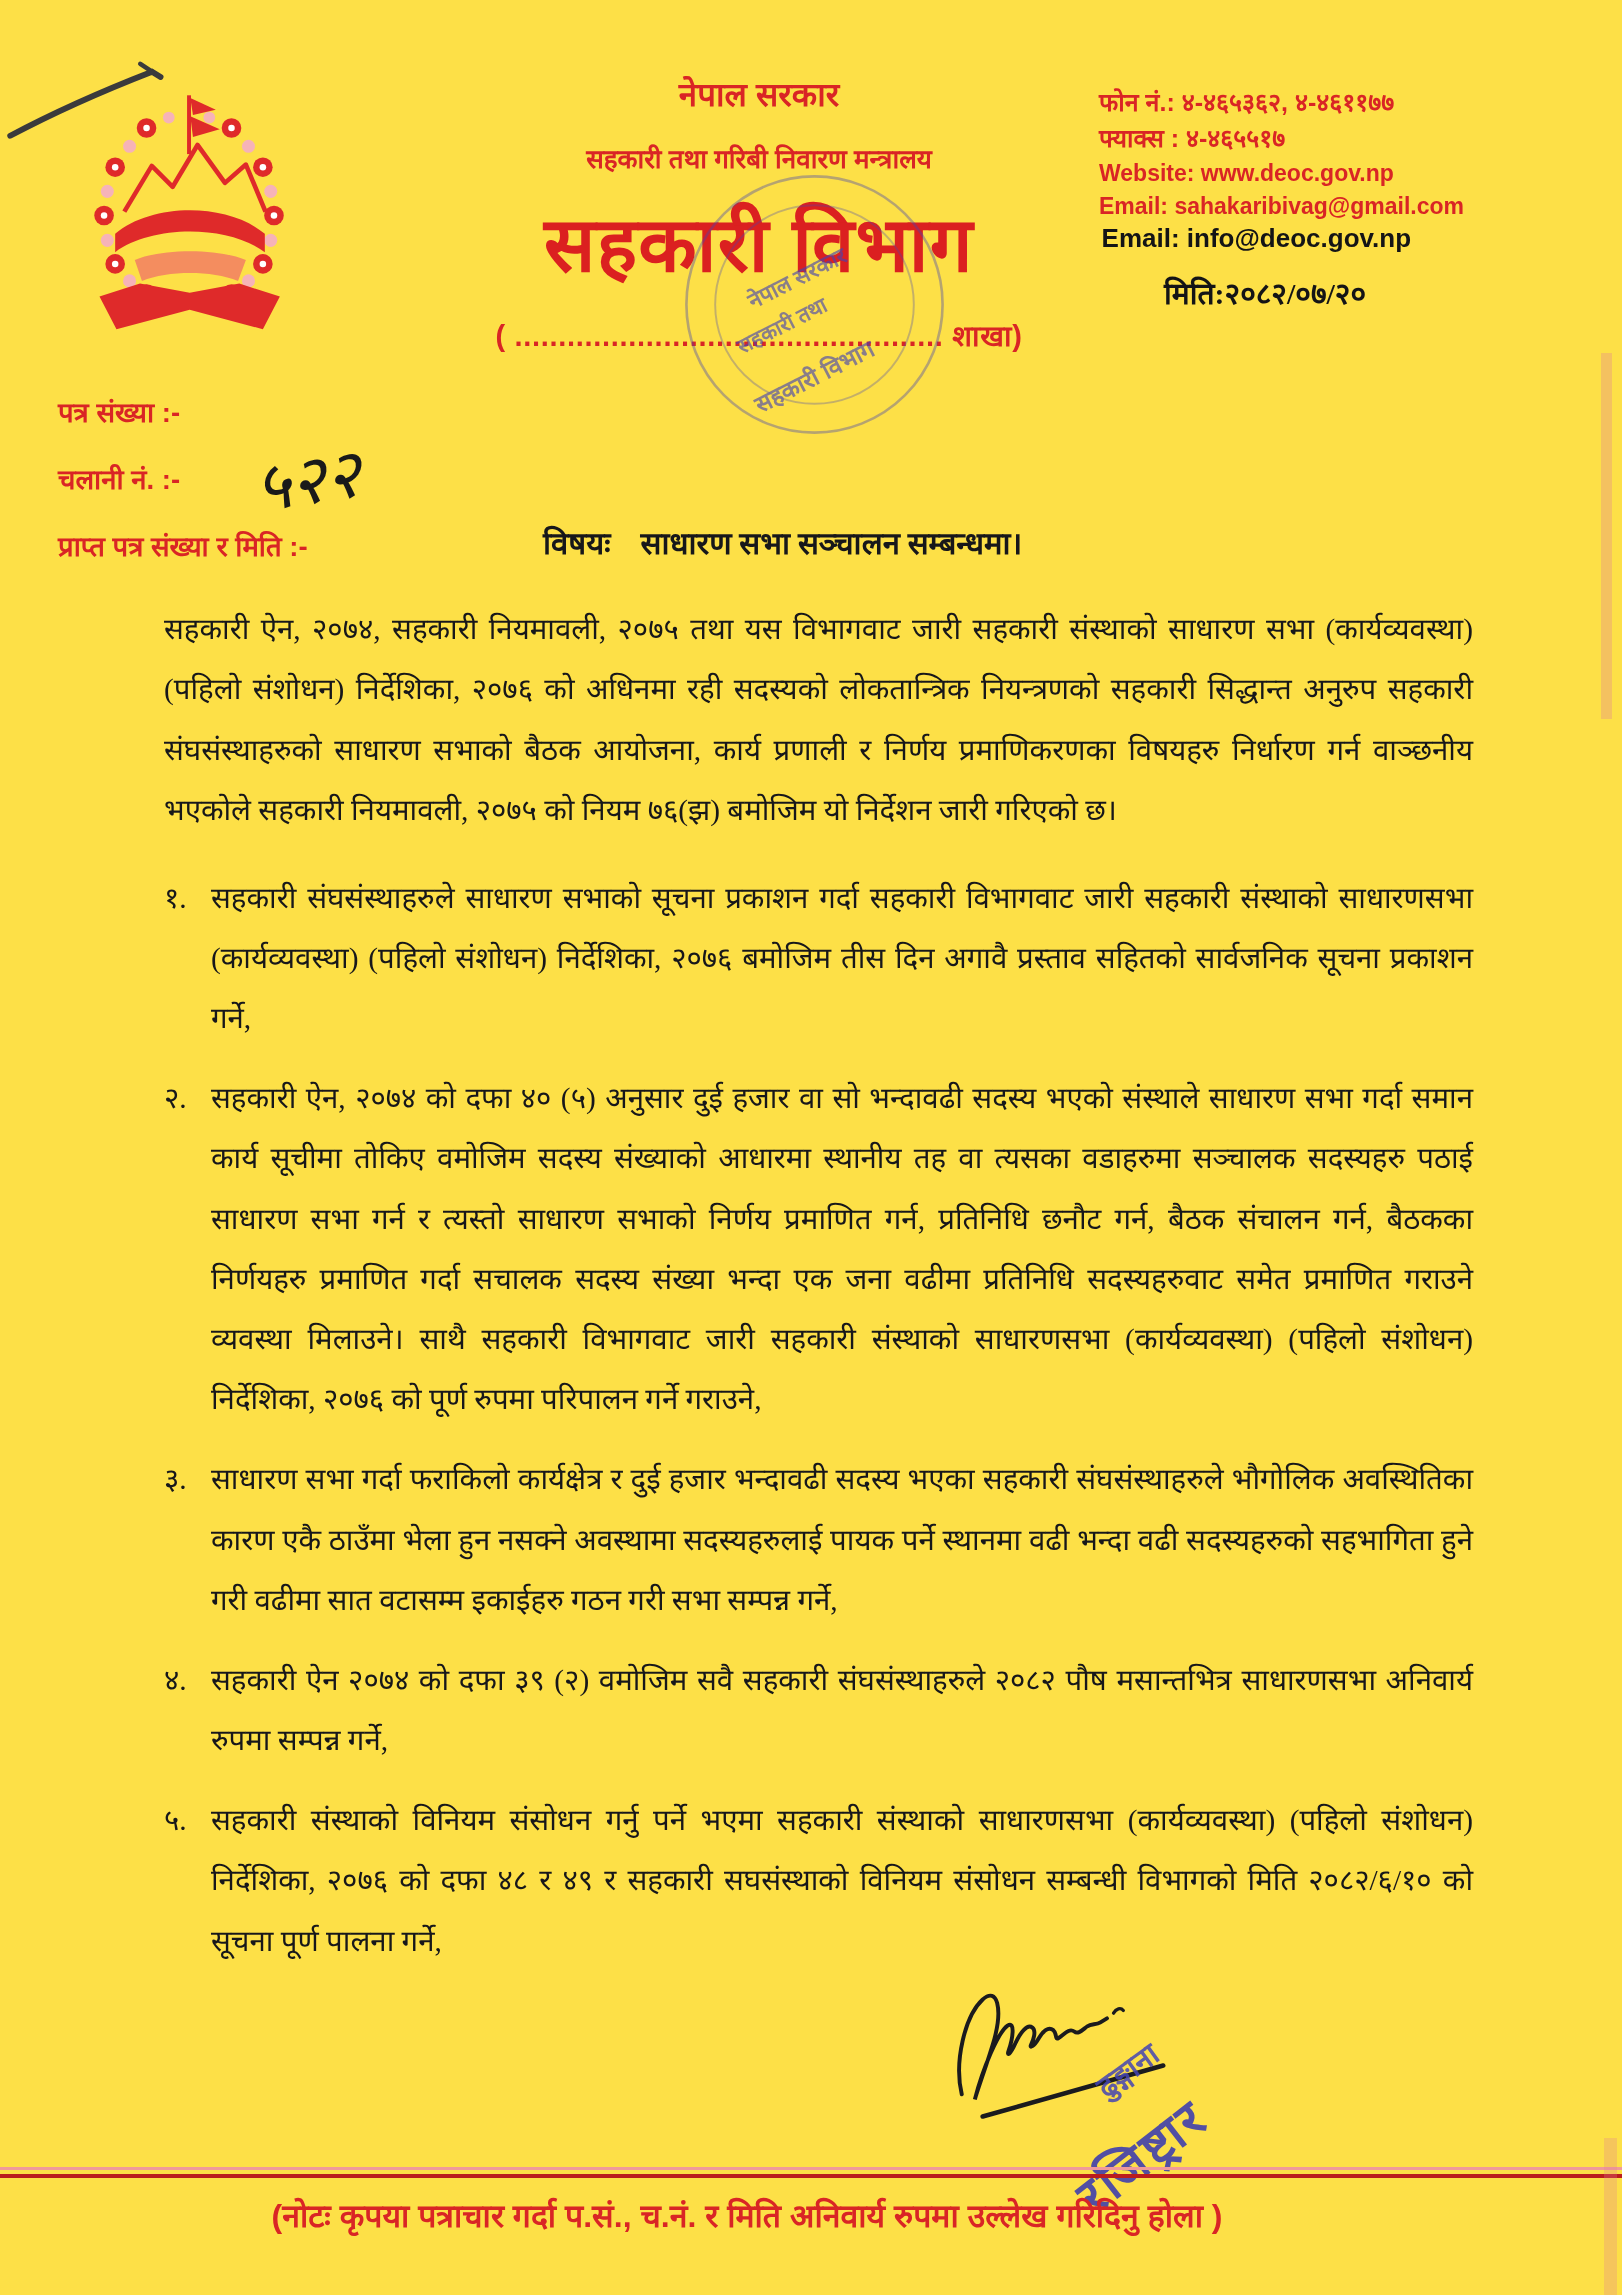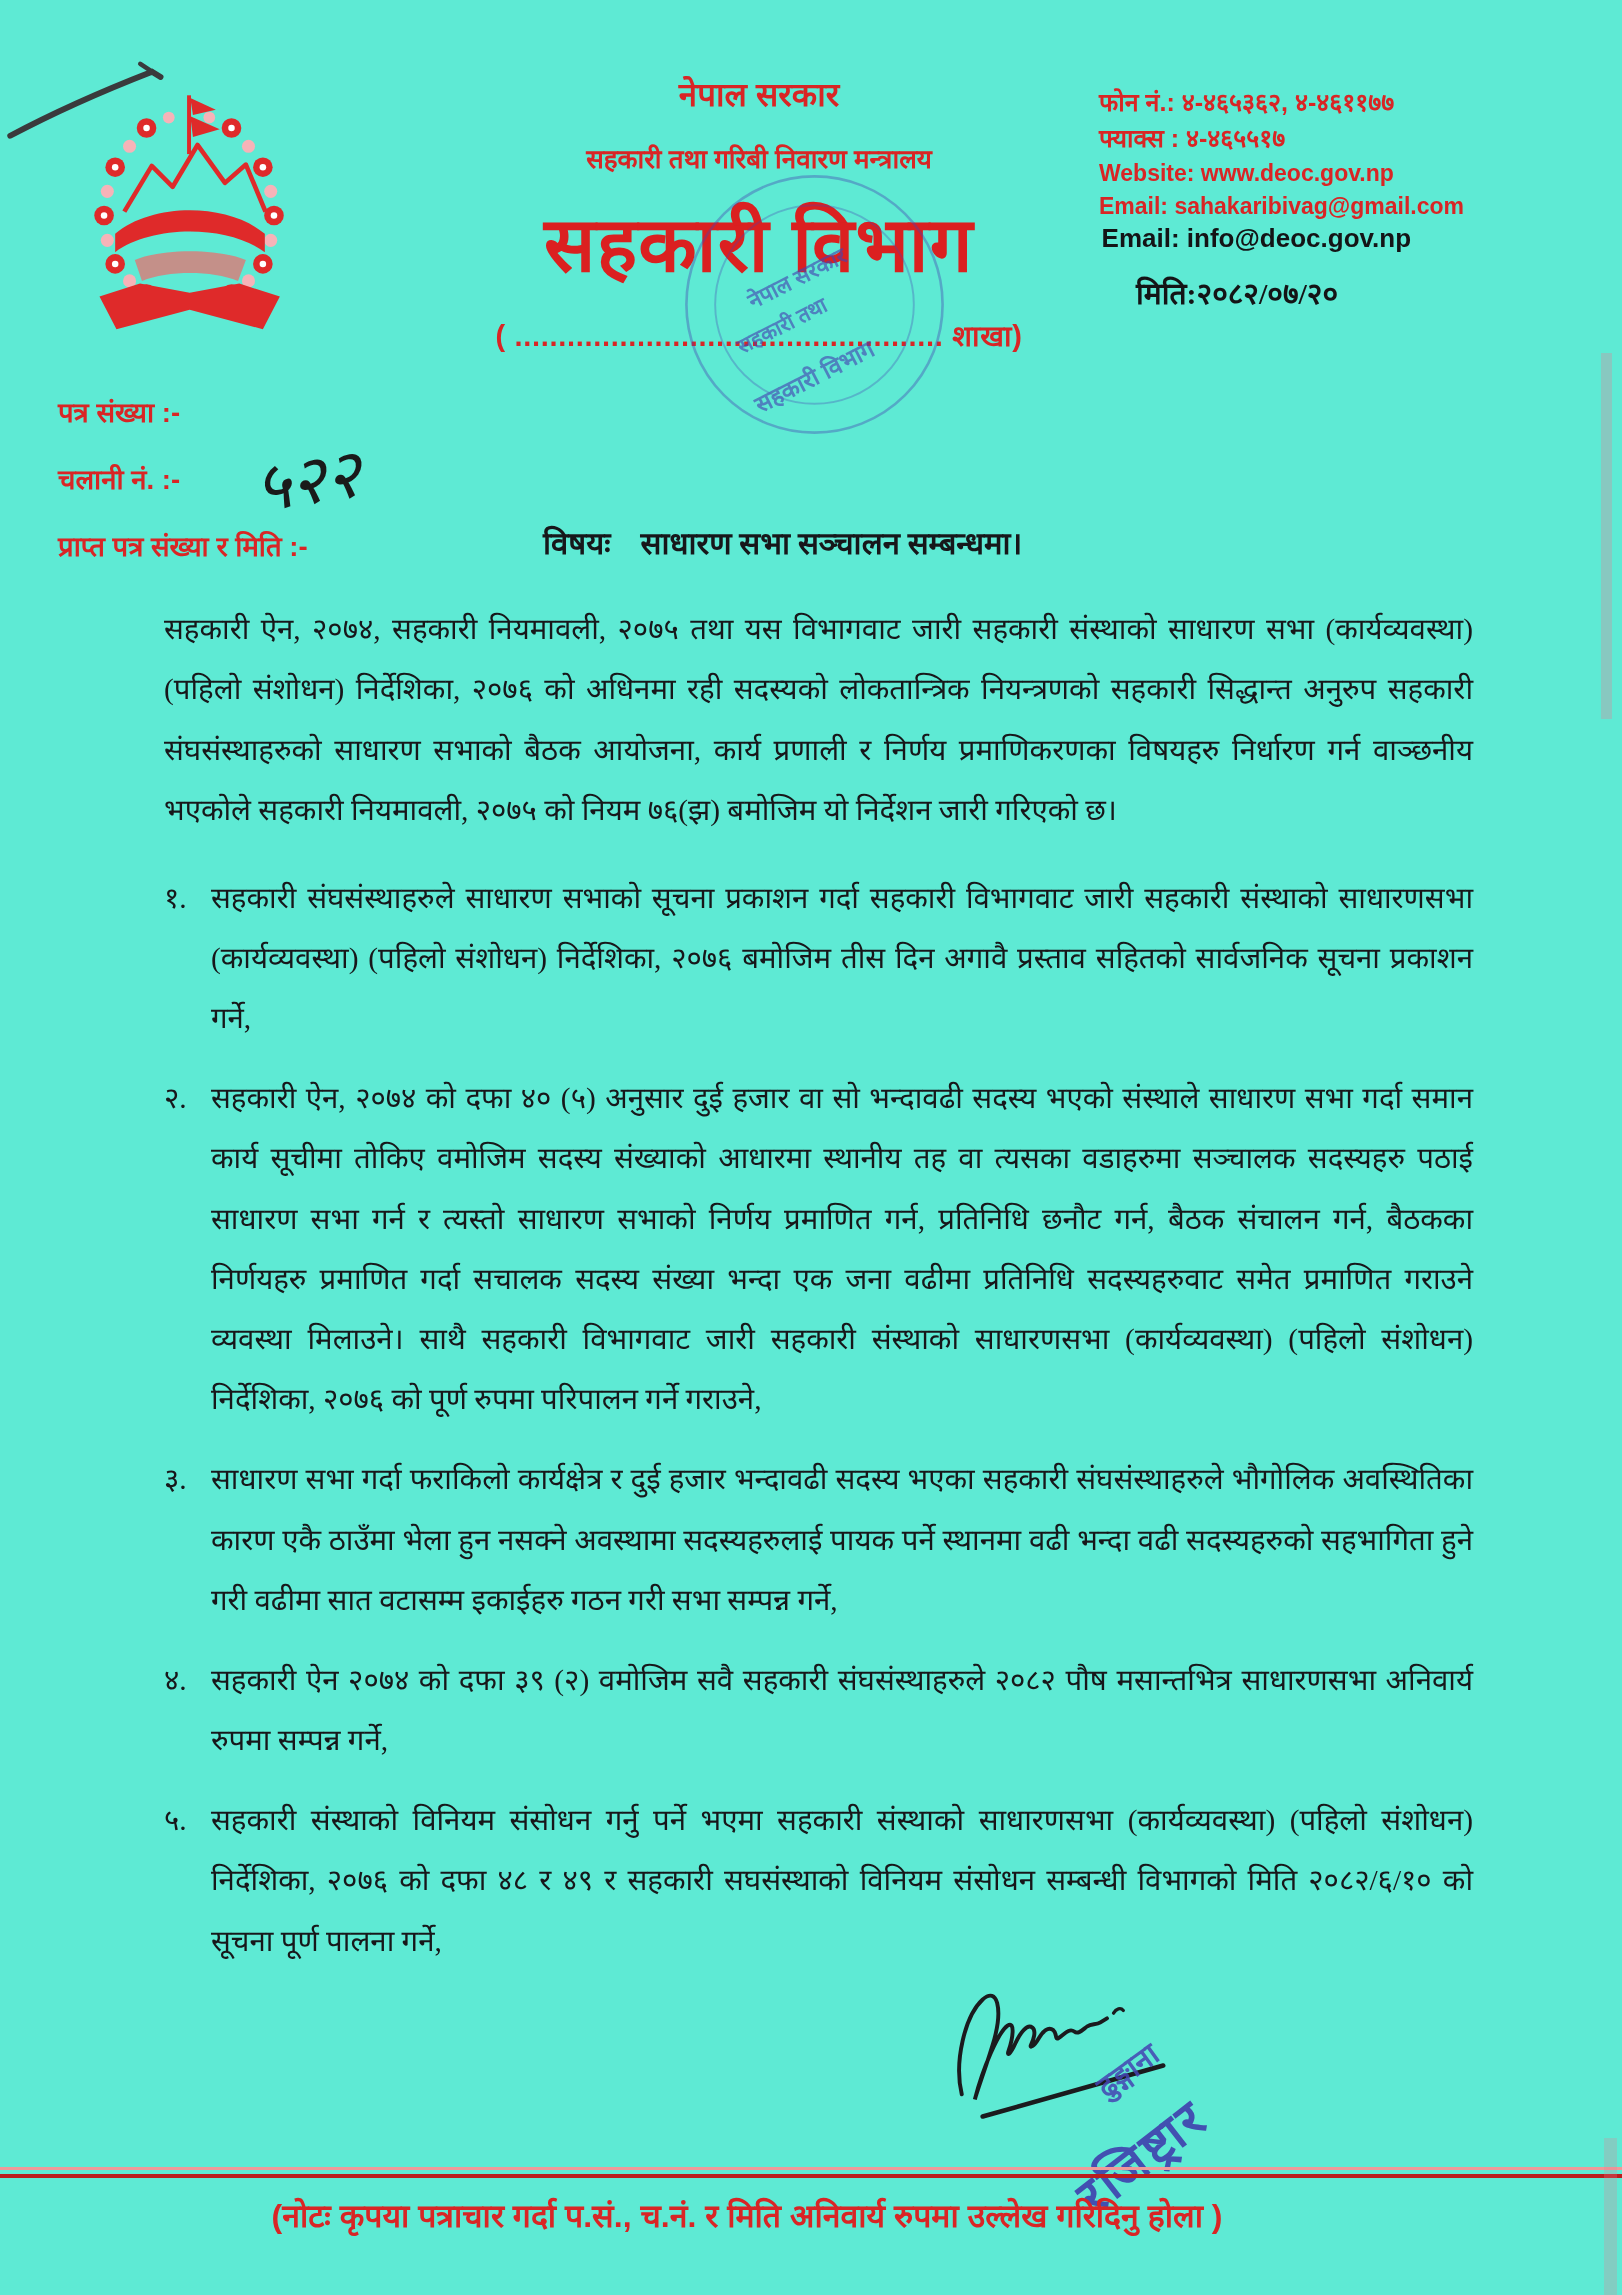--- a/index.html
+++ b/index.html
@@ -1,19 +1,19 @@
 <!DOCTYPE html>
 <html style="font-size:10.5px"><head>
 <meta charset="utf-8">
 <style>
   html,body{margin:0;padding:0;}
   body{width:1622px;height:2295px;background:#e9e7e2;}
   #page{
     position:relative;width:1622px;height:2295px;overflow:hidden;
-    background:#5eead4;
+    background:#fde047;
     font-family:"Liberation Serif","DejaVu Serif",serif;
     color:#1d1d1f;
   }
 
   
   .pen-mark{position:absolute;left:5.2px;top:31px;width:183px;height:118px;}
   .scan-strip-1{position:absolute;right:10.5px;top:353px;width:10.5px;height:366px;background:rgba(228,128,148,.32);}
   .scan-strip-2{position:absolute;right:5.2px;top:2138px;width:13px;height:157px;background:rgba(228,128,148,.28);}
 
   
@@ -32,21 +32,21 @@
   .seal-t1{left:69px;top:98px;font-size:22px;transform:rotate(-27deg);}
   .seal-t2{left:59px;top:147px;font-size:21px;transform:rotate(-27deg);}
   .seal-t3{left:75px;top:196px;font-size:23.6px;transform:rotate(-27deg);}
 
   .contact{position:absolute;left:1099px;top:84px;width:471px;
     font-family:"Liberation Sans","DejaVu Sans",sans-serif;}
   .contact-line{font-size:25px;font-weight:bold;color:#d92525;line-height:1.45;}
   .contact-line.small{font-size:23px;}
   .email-black{font-size:26px;font-weight:bold;color:#141416;margin-left:2.6px;}
   .addr{margin-top:37px;text-align:center;font-size:30px;font-weight:bold;color:#d92525;line-height:1.5;}
-  .date-line{margin-top:18.3px;margin-left:37px;font-size:30px;font-weight:600;color:#141416;
+  .date-line{margin-top:18.3px;margin-left:65px;font-size:30px;font-weight:600;color:#141416;
     font-family:"Liberation Serif","DejaVu Serif",serif;}
 
   
   .ref{position:absolute;left:58px;top:393px;font-family:"Liberation Sans","DejaVu Sans",sans-serif;}
   .ref-line{font-size:27.5px;font-weight:bold;color:#d92525;margin-bottom:30px;}
   .chalani-value{position:absolute;left:196px;top:38px;font-size:68px;color:#1a1a1a;
     transform:rotate(-9deg);font-style:italic;font-weight:normal;
     font-family:"DejaVu Sans","Liberation Sans",sans-serif;}
 
   

